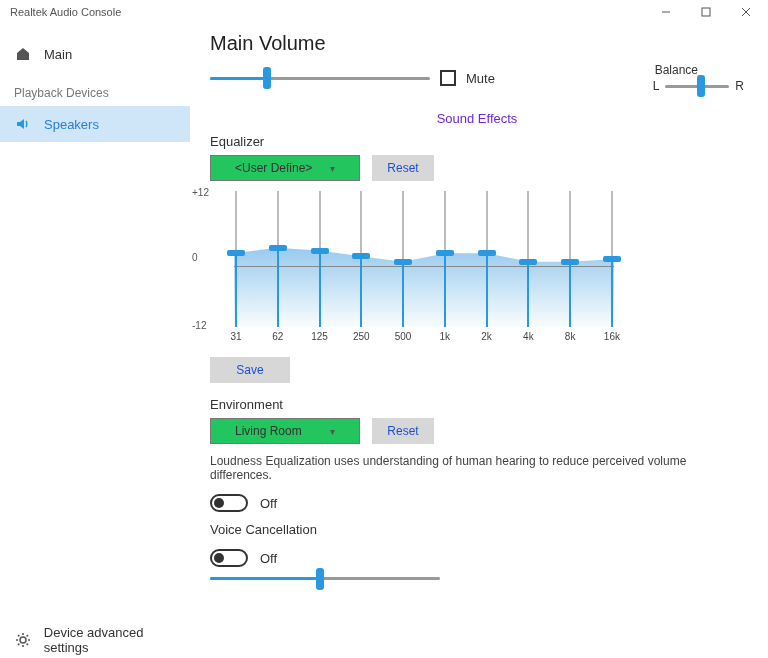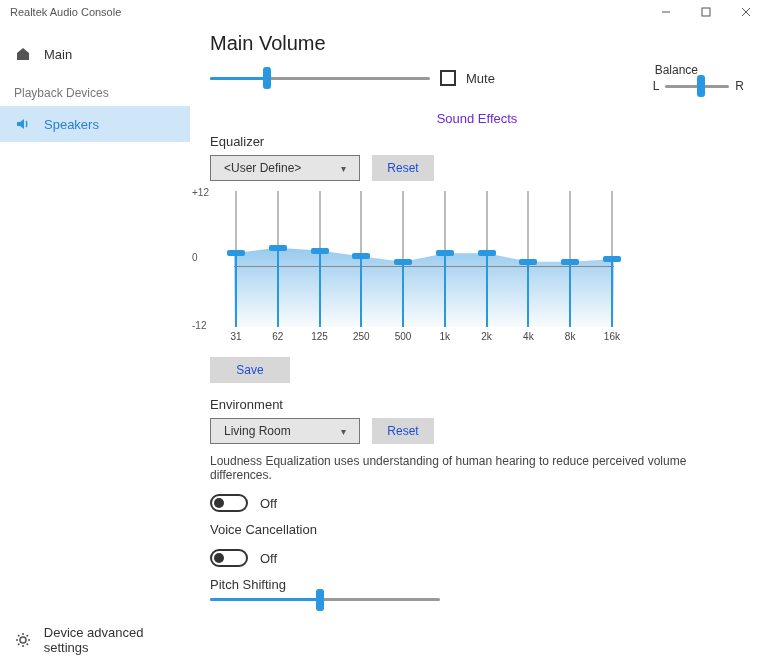--- a/index.html
+++ b/index.html
@@ -39,21 +39,21 @@
 
   .checkbox { width:16px; height:16px; border:2px solid #333; }
 
   .balance-box { margin-left:auto; }
   .balance-label { font-size:12px; color:#333; margin-bottom:2px; padding-left:2px; }
   .balance-row { display:flex; align-items:center; gap:6px; font-size:12px; }
   .bal-slider { width:64px; }
 
   
   .ctrl-row { display:flex; gap:12px; align-items:center; }
-  .select { width:150px; height:26px; border:1px solid #777; display:flex; align-items:center; justify-content:space-between; padding:0 13px; font-size:12px; background:#e5e5e5; }
+  .select { width:150px; height:26px; border:1px solid #777; display:flex; align-items:center; justify-content:space-between; padding:0 24px; font-size:12px; background:#22c55e; }
   .select .chev { font-size:10px; color:#555; }
   .btn { height:26px; min-width:62px; padding:0 14px; background:#d7d7d7; border:none; font-size:12px; color:#1d4ed8; display:flex; align-items:center; justify-content:center; }
   .btn.disabled { color:#aaa; }
 
   
   .eq-wrap { position:relative; width:400px; height:150px; margin-top:10px; margin-left:4px; }
   .eq-axis { position:absolute; left:-22px; font-size:10px; color:#555; }
   .eq-zero { position:absolute; left:20px; right:0; height:1px; background:#888; top:50%; }
   .eq-bands { position:absolute; left:20px; right:0; top:0; bottom:14px; display:flex; justify-content:space-between; }
   .band { position:relative; width:4px; }
@@ -271,20 +271,19 @@
     </div>
 
     <div class="subh">Voice Cancellation</div>
     <div class="toggle-row">
       <div class="toggle">
           <div class="knob"></div>
         </div>
       <span>Off</span>
     </div>
 
-    <div class="subh">Pitch Shifting</div>
     <div class="slider-track pitch-slider" id="pitch-slider">
       <div class="slider-fill" id="pitch-fill" style="width: 48%;"></div>
       <div class="slider-thumb" id="pitch-thumb" style="left: 48%;"></div>
     </div>
 
   </div>
 </div>
 
 </body></html>

